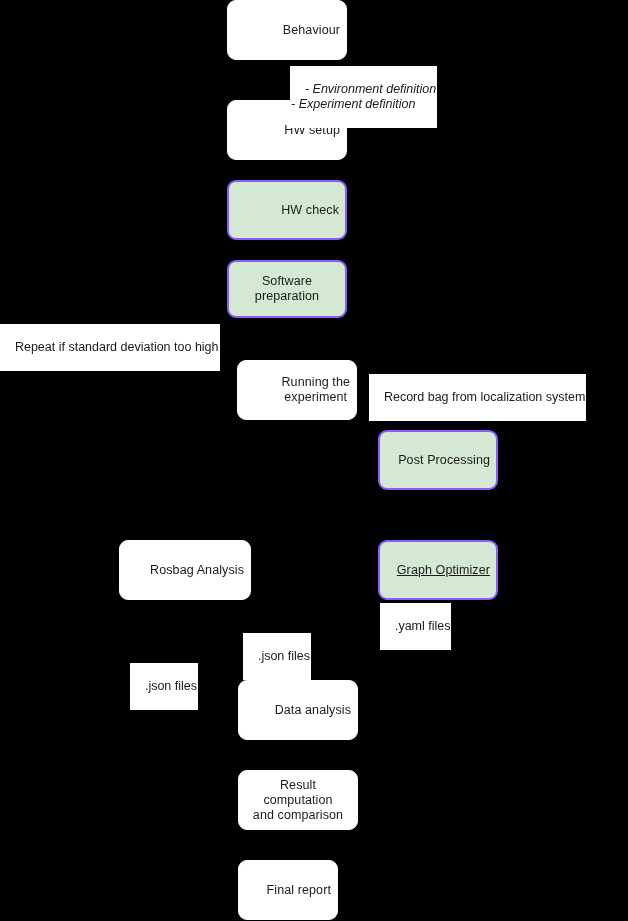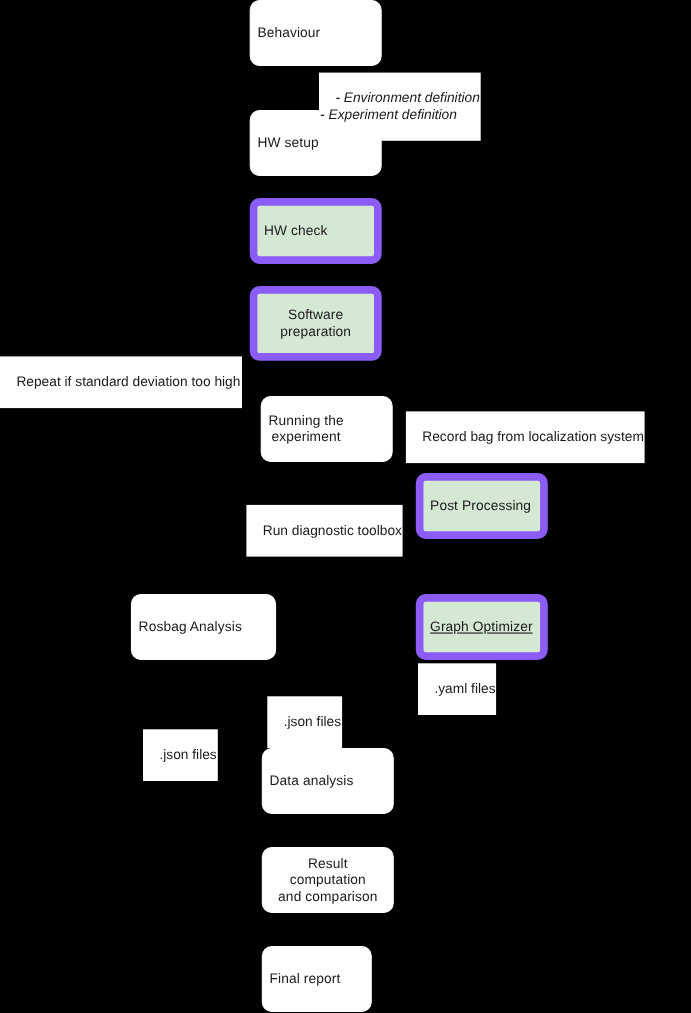--- a/index.html
+++ b/index.html
@@ -14,36 +14,36 @@
     background: #000000;
     overflow: hidden;
     font-family: "Liberation Sans", sans-serif;
   }
   .node {
     position: absolute;
     box-sizing: border-box;
     border-radius: 9px;
     display: flex;
     align-items: center;
-    justify-content: flex-start;
+    justify-content: flex-end;
     text-align: center;
     font-size: 12.5px;
     line-height: 15px;
     color: #1a1a1a;
     letter-spacing: 0.1px;
     padding: 2px 6px;
     white-space: pre-line;
   }
   .node.white {
     background: #ffffff;
     border: 1px solid #ffffff;
   }
   .node.green {
     background: #d5e8d4;
-    border: 7px solid #8b5cf6;
+    border: 2px solid #8b5cf6;
   }
   .edge-label {
     position: absolute;
     box-sizing: border-box;
     background: #ffffff;
     color: #1a1a1a;
     font-size: 12.5px;
     line-height: 15px;
     white-space: pre;
     padding: 1px 1px 1px 1px;
@@ -104,21 +104,21 @@
   </div>
 
   <div class="node white" style="left:227px; top:100px; width:120px; height:60px;">
     <span>HW setup</span>
   </div>
 
   <div class="node green" style="left:227px; top:180px; width:120px; height:60px;">
     <span>HW check</span>
   </div>
 
-  <div class="node green" style="left:227px; top:260px; width:120px; height:68px;">
+  <div class="node green" style="left:227px; top:260px; width:120px; height:58px;">
     <span>Software preparation</span>
   </div>
 
   <div class="node white" style="left:237px; top:360px; width:120px; height:60px;">
     <span>Running the
 experiment</span>
   </div>
 
   <div class="node green" style="left:378px; top:430px; width:120px; height:60px;">
     <span>Post Processing</span>
@@ -154,23 +154,20 @@
 
   <div class="edge-label" style="left:0px; top:324px;">
     <span>Repeat if standard deviation too high</span>
   </div>
 
 
   <div class="edge-label" style="left:369px; top:374px;">
     <span>Record bag from localization system</span>
   </div>
 
-  <div class="edge-label" style="left:224px; top:459px;">
-    <span>Run diagnostic toolbox</span>
-  </div>
 
   <div class="edge-label" style="left:380px; top:603px;">
     <span>.yaml files</span>
   </div>
 
   <div class="edge-label" style="left:243px; top:633px;">
     <span>.json files</span>
   </div>
 
   <div class="edge-label" style="left:130px; top:663px;">

